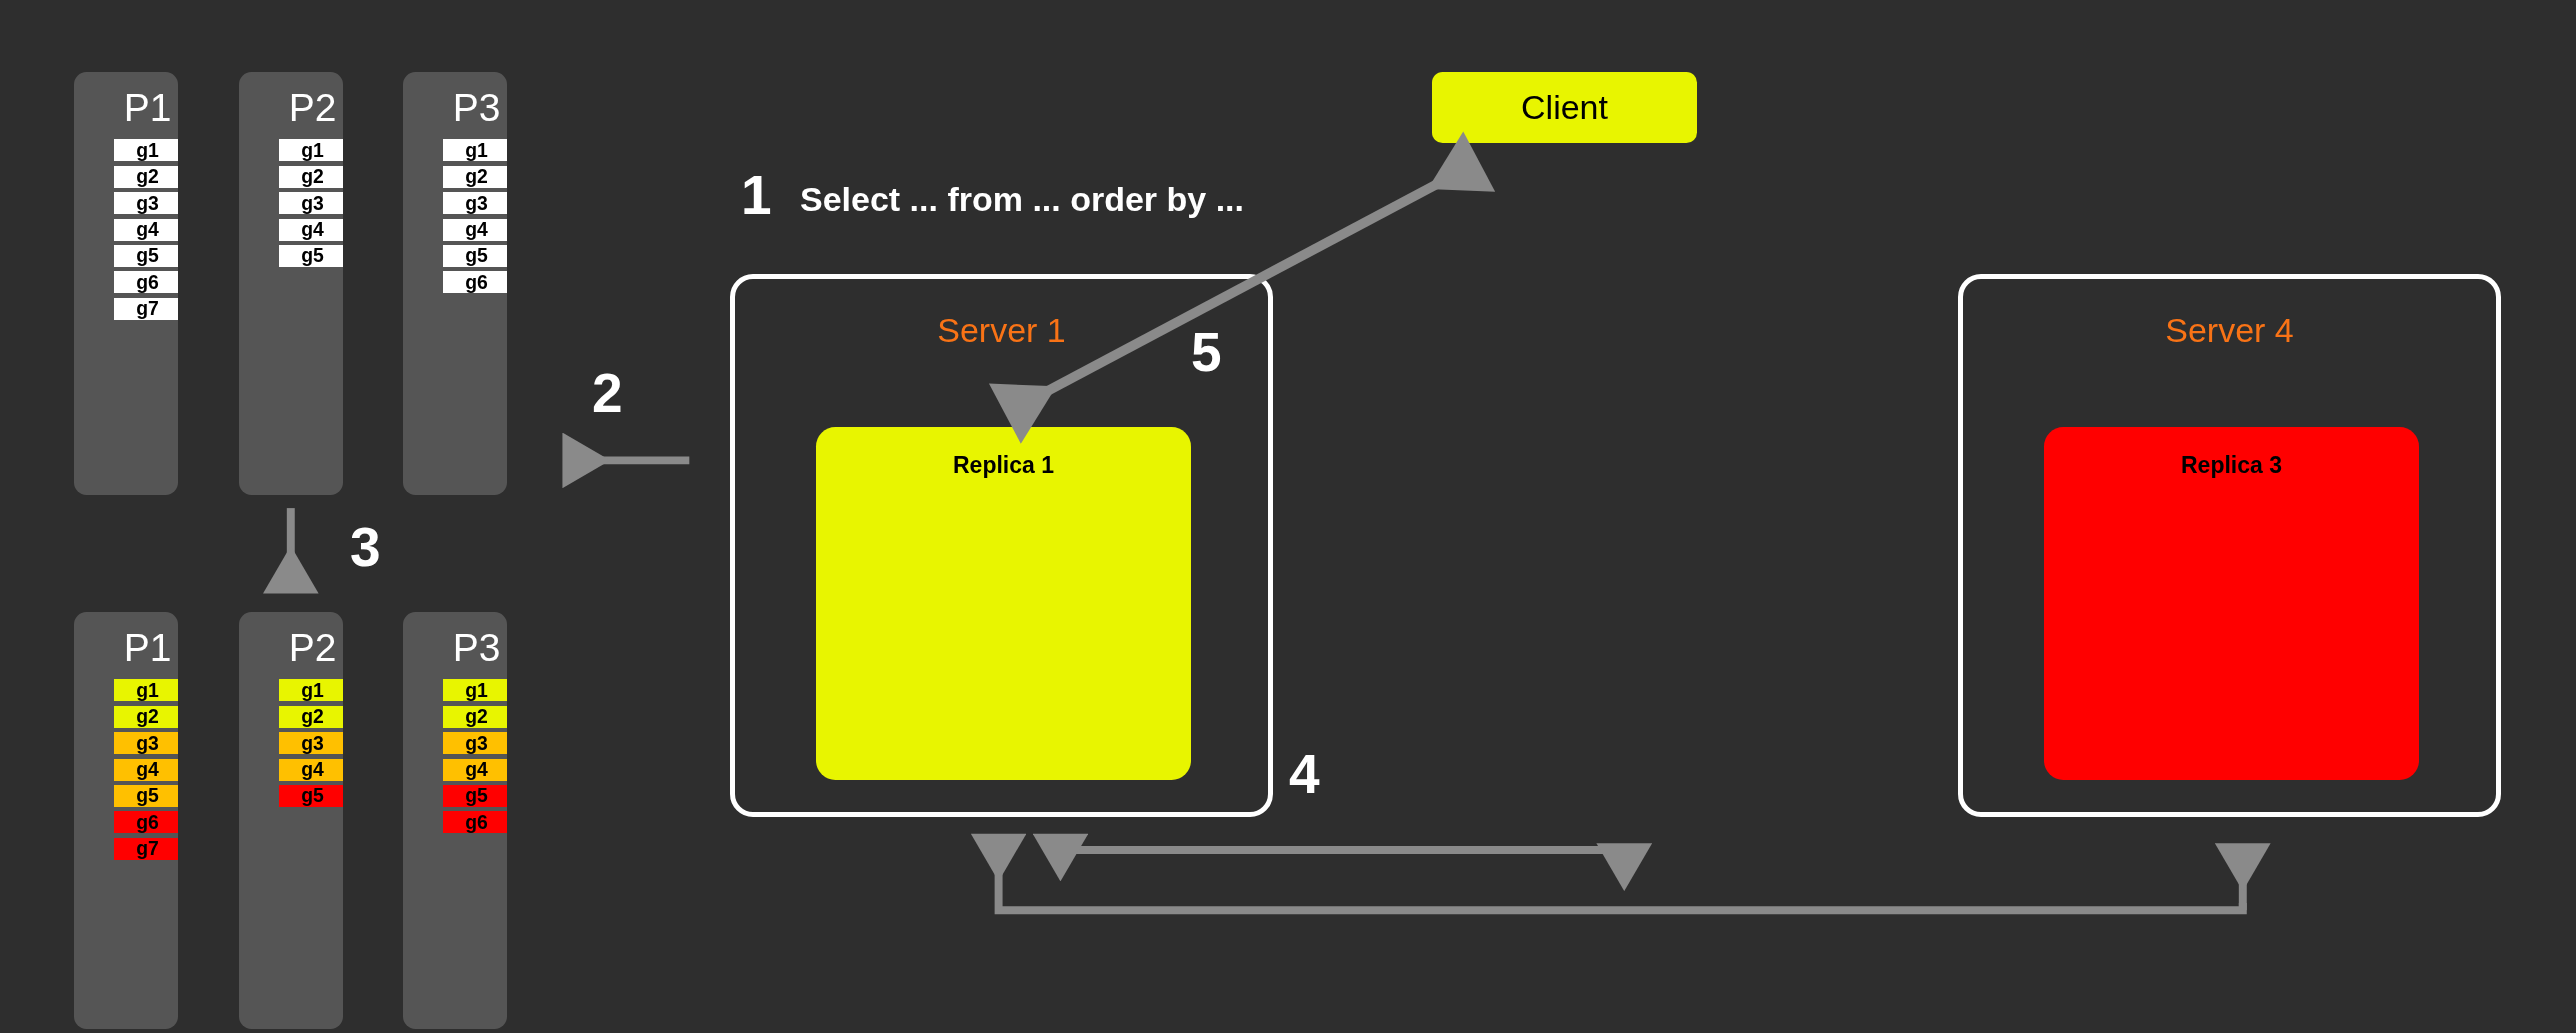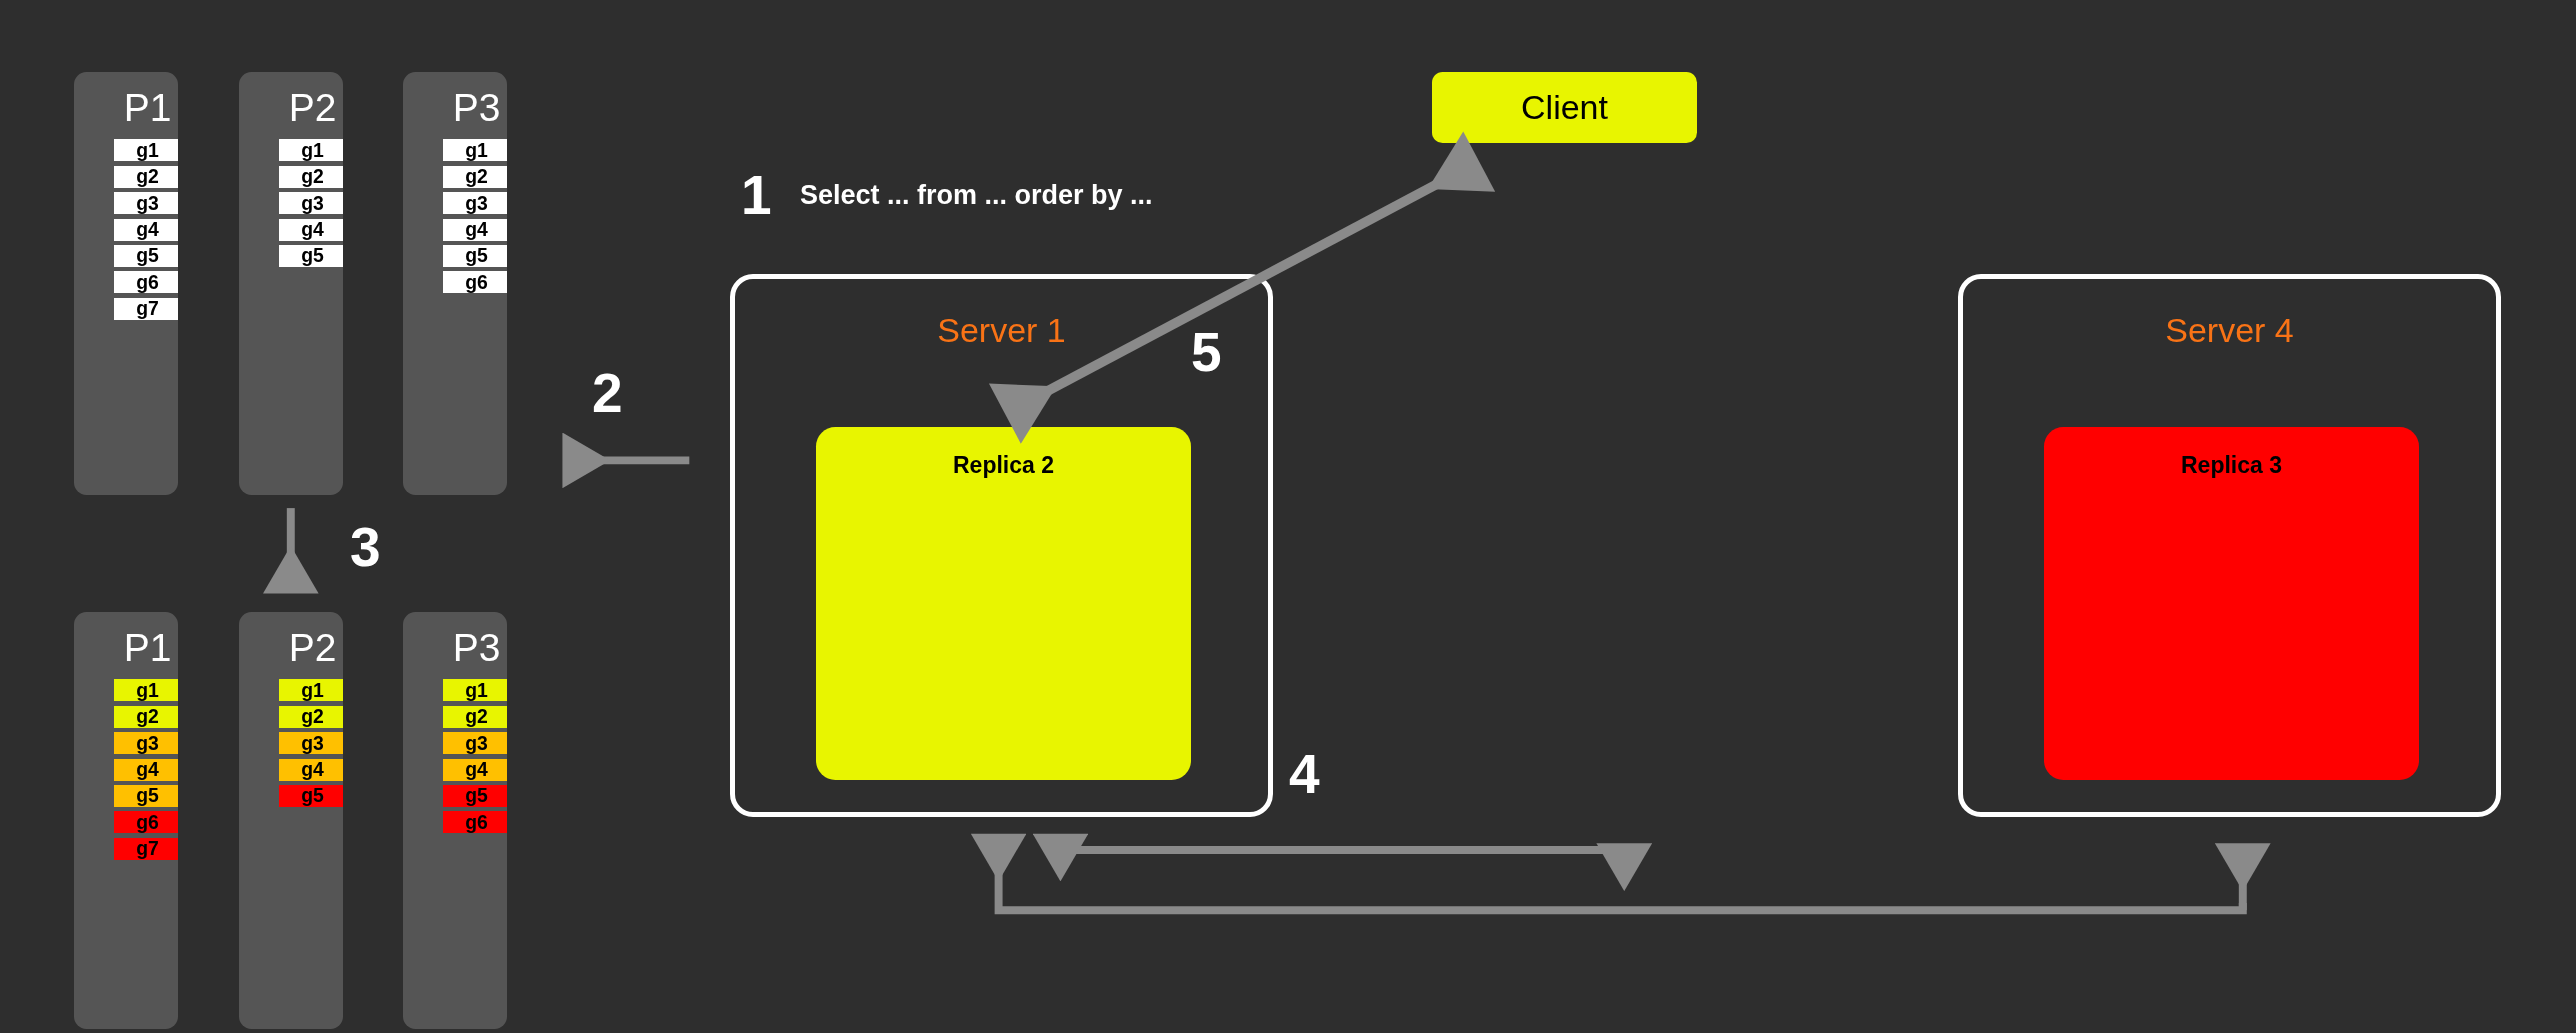--- a/index.html
+++ b/index.html
@@ -70,21 +70,21 @@
     position: absolute;
     color: #ffffff;
     font-weight: 700;
     line-height: 1;
   }
 
   
   .query-text {
     position: absolute;
     color: #ffffff;
-    font-size: 27px;
+    font-size: 34px;
     font-weight: 700;
     white-space: nowrap;
     line-height: 1;
   }
 
   
   .client-box {
     position: absolute;
     background: #e8f500;
     border-radius: 10.6px;
@@ -226,21 +226,21 @@
   <span class="query-text" style="left:800px; top:182px;">Select ... from ... order by ...</span>
 
   <span class="step-num" style="left:592px; top:366px; font-size:55px;">2</span>
   <span class="step-num" style="left:350px; top:520px; font-size:55px;">3</span>
   <span class="step-num" style="left:1289px; top:747px; font-size:55px;">4</span>
   <span class="step-num" style="left:1191px; top:325px; font-size:55px;">5</span>
 
   <div class="server-box" style="left:730px; top:274px; width:543px; height:543px;">
     <div class="server-title">Server 1</div>
     <div class="replica-box" style="left:81px; top:148px; width:375px; height:353px; background:#e8f500;">
-      <div class="replica-label">Replica 2</div>
+      <div class="replica-label">Replica 1</div>
     </div>
   </div>
 
 
   <div class="server-box" style="left:1958px; top:274px; width:543px; height:543px;">
     <div class="server-title">Server 4</div>
     <div class="replica-box" style="left:81px; top:148px; width:375px; height:353px; background:#ff0000;">
       <div class="replica-label">Replica 3</div>
     </div>
   </div>

